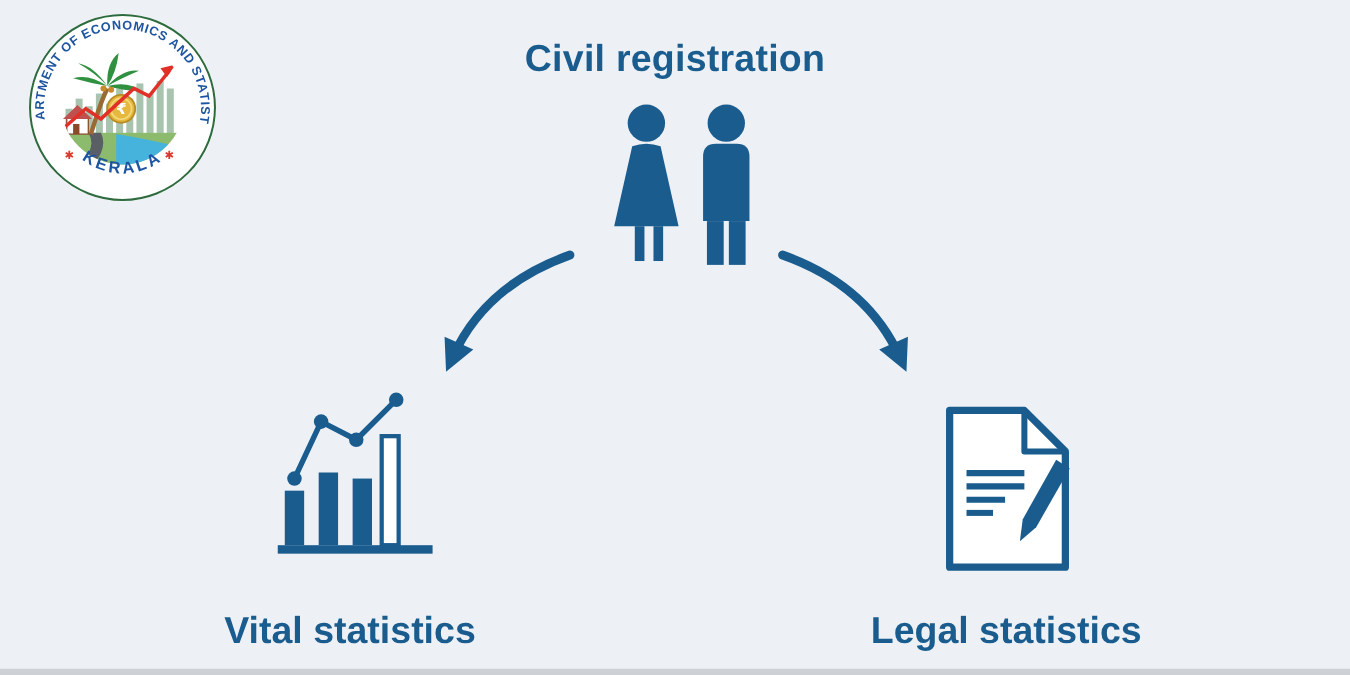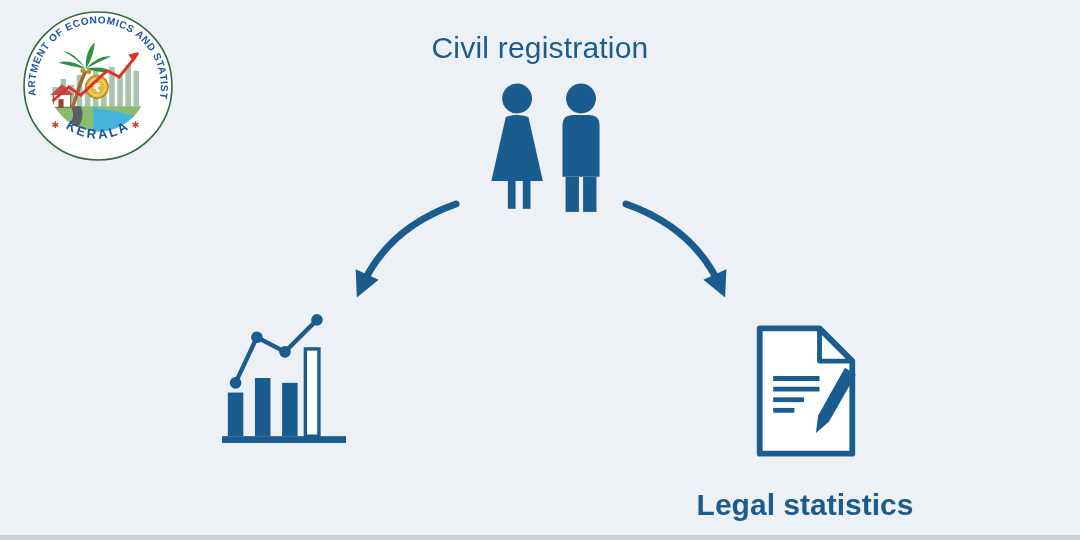--- a/index.html
+++ b/index.html
@@ -10,21 +10,21 @@
     background:var(--bg); overflow:hidden;
   }
   .acc-fill   { fill:var(--accent); }
   .acc-stroke { stroke:var(--accent); }
 
   .logo { position:absolute; left:22px; top:10px; width:152px; height:152px; }
   .logo svg { display:block; width:100%; height:100%; }
 
   .title {
     position:absolute; left:0; top:31px; width:1080px;
-    text-align:center; font-size:30px; font-weight:normal;
+    text-align:center; font-size:30px; font-weight:bold;
     color:var(--accent); letter-spacing:0.2px;
   }
 
   .people { position:absolute; left:480px; top:82px; width:134px; height:132px; }
   .arrow-left  { position:absolute; left:348px; top:198px; width:118px; height:106px; overflow:visible; }
   .arrow-right { position:absolute; left:616px; top:198px; width:118px; height:106px; overflow:visible; }
 
   .icon-chart { position:absolute; left:222px; top:310px; width:126px; height:136px; }
   .icon-doc   { position:absolute; left:752px; top:324px; width:108px; height:136px; }
 
@@ -149,20 +149,21 @@
       <circle cx="36" cy="28" r="6"></circle>
       <circle cx="65" cy="43" r="6"></circle>
       <circle cx="98" cy="10" r="6"></circle>
       <rect x="6" y="85" width="16" height="45"></rect>
       <rect x="34" y="70" width="16" height="60"></rect>
       <rect x="62" y="75" width="16" height="55"></rect>
     </g>
     <rect x="86" y="40" width="14" height="90" fill="#ffffff" class="acc-stroke" stroke-width="3.5"></rect>
     <rect x="0" y="130" width="128" height="7" class="acc-fill"></rect>
   </svg>
+  <div class="branch-label left">Vital statistics</div>
 
   <svg class="icon-doc" viewBox="0 0 112 140">
     <path d="M8,4 H70 L104,38 V134 H8 Z" fill="#ffffff" class="acc-stroke" stroke-width="6" stroke-linejoin="round"></path>
     <path d="M70,4 V38 H104" fill="none" class="acc-stroke" stroke-width="5" stroke-linejoin="round"></path>
     <g class="acc-stroke" stroke-width="5">
       <line x1="22" y1="56" x2="70" y2="56"></line>
       <line x1="22" y1="67" x2="70" y2="67"></line>
       <line x1="22" y1="78" x2="54" y2="78"></line>
       <line x1="22" y1="89" x2="44" y2="89"></line>
     </g>

